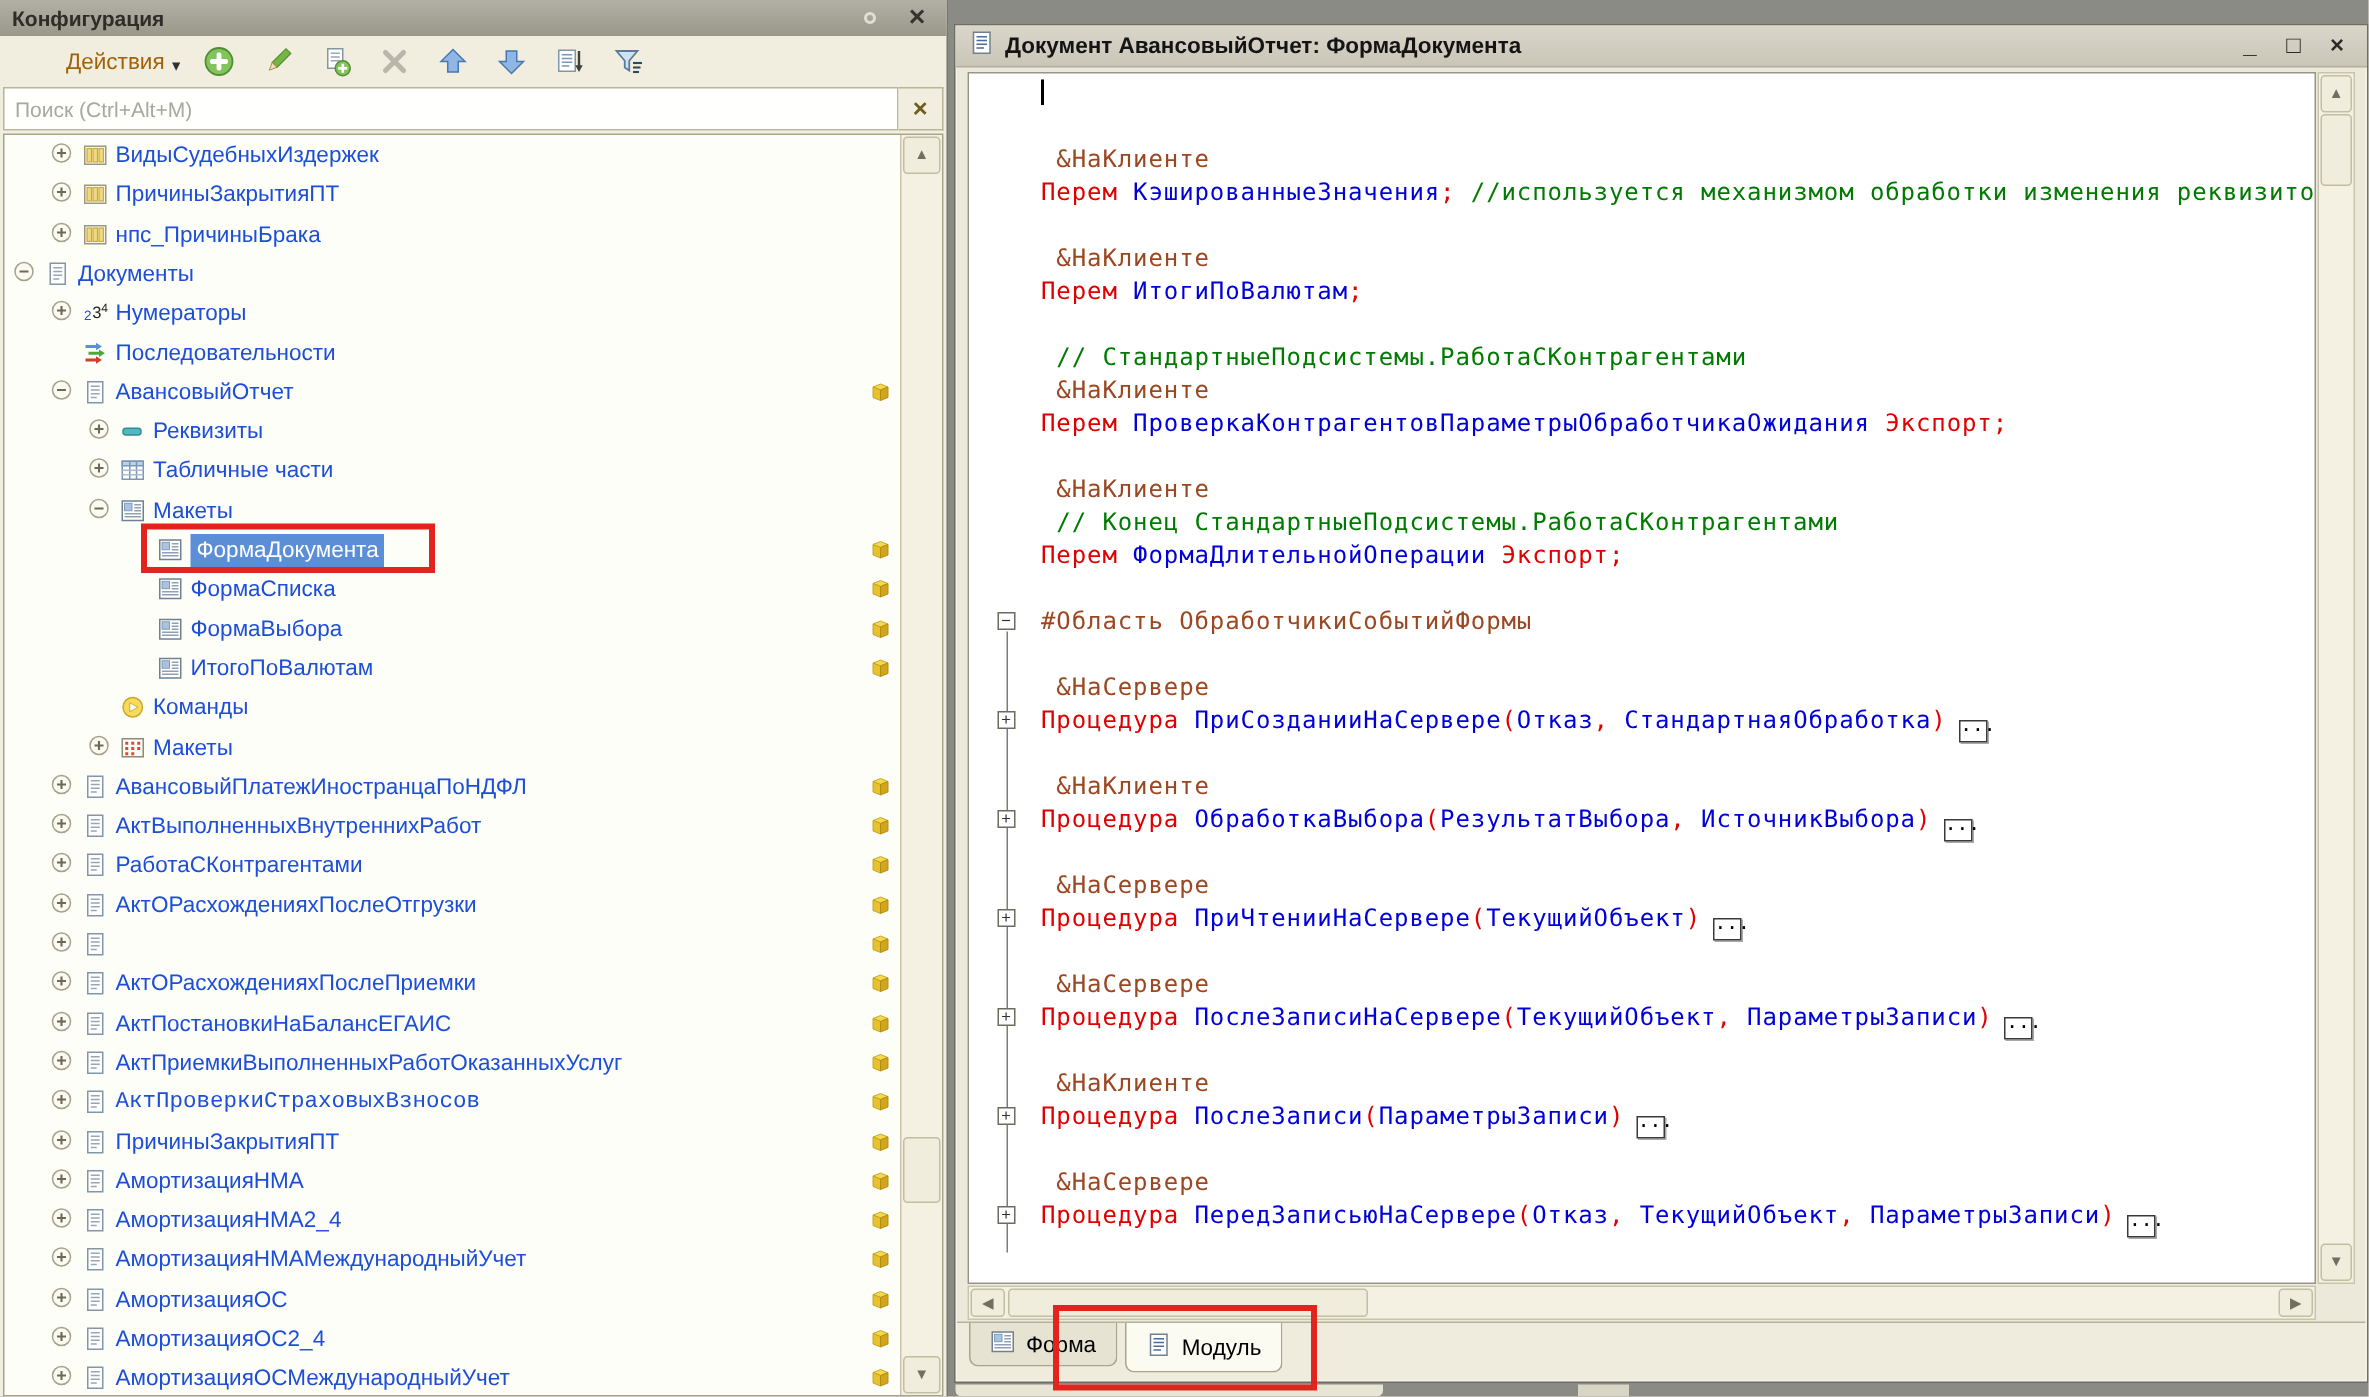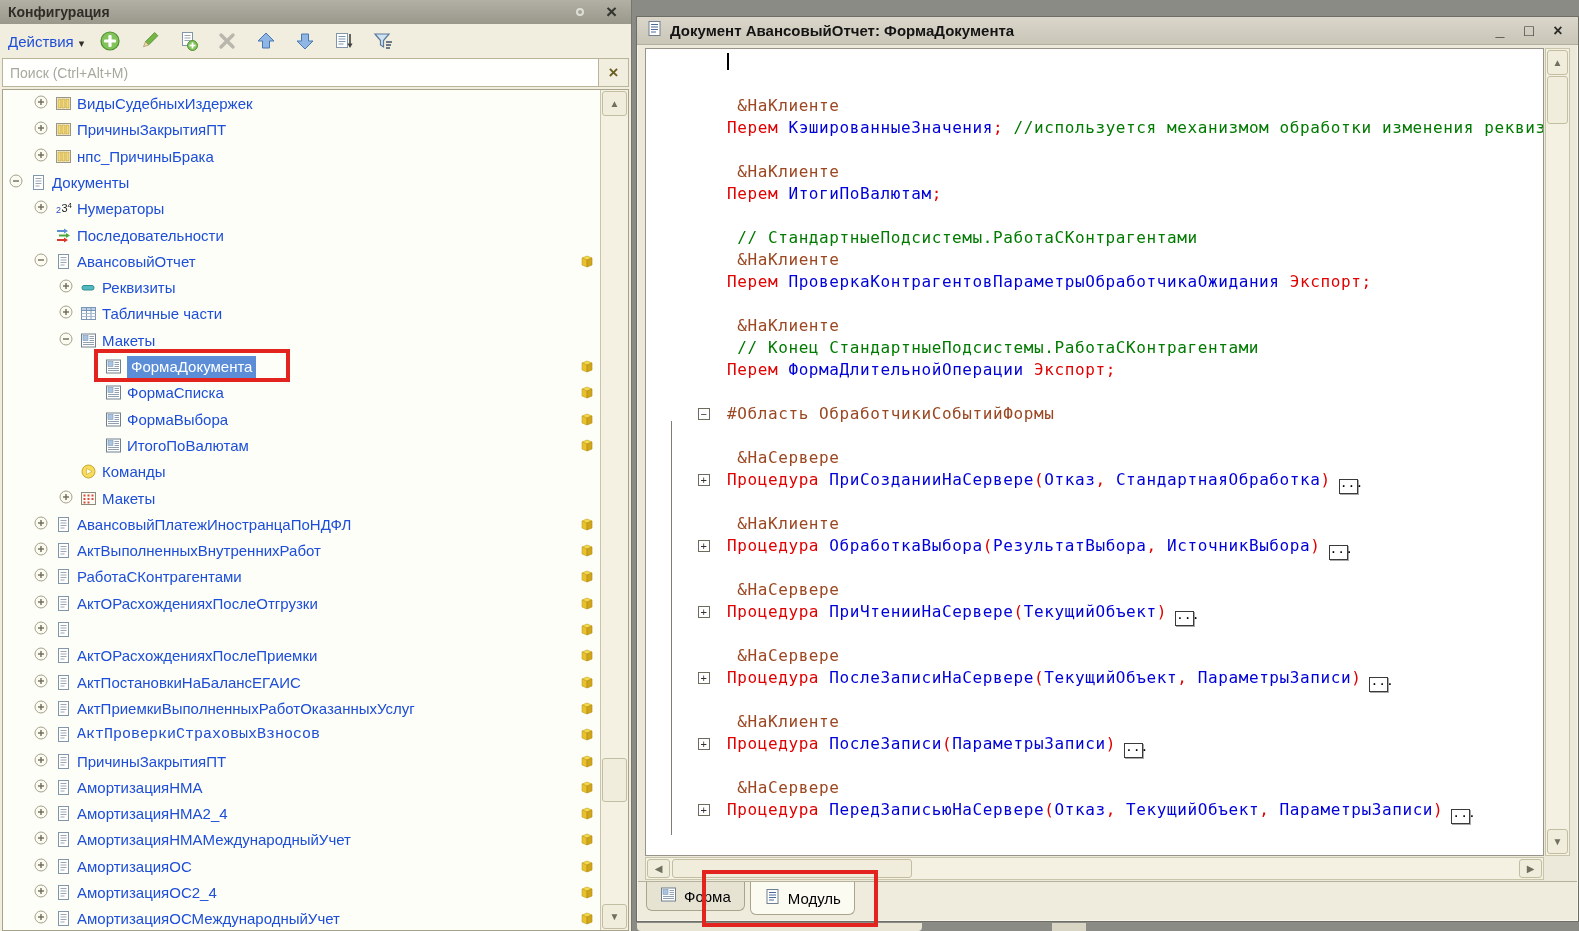--- a/index.html
+++ b/index.html
@@ -11,21 +11,21 @@
                background:#F1EEE0; border-right:1px solid #77776F; }
   .panel-title { height:24px; background:linear-gradient(#B2AFA4,#9A978B);
                  display:flex; align-items:center; padding:0 8px;
                  font-size:14px; font-weight:bold; color:#2E2D28; }
   .panel-title .spacer { flex:1; }
   .pin-ico { width:8px; height:8px; border:2px solid #E6E6DE; border-radius:50%;
              margin-right:22px; opacity:.9; }
   .title-close { font-size:19px; font-weight:bold; color:#35342E; line-height:18px;
                  cursor:default; margin-right:6px; }
   .toolbar { height:34px; display:flex; align-items:center; padding:0 8px; gap:13px; }
-  .actions-btn { font-size:15px; color:#1d4ed8; display:flex; align-items:flex-end; gap:5px; }
+  .actions-btn { font-size:15px; color:#a16207; display:flex; align-items:flex-end; gap:5px;margin-left:36px; }
   .actions-btn::after { content:"▾"; font-size:11px; color:#30302A; }
   .tbtn { width:26px; height:26px; display:flex; align-items:center; justify-content:center; }
   .tbtn svg { display:block; }
   .searchrow { height:29px; margin:0 2px; display:flex; }
   .searchrow input { flex:1; border:1px solid #B9B598; background:#FFFFFE;
                      padding:0 7px; font-size:14px; color:#444;
                      font-family:"Liberation Sans", sans-serif; }
   .searchrow input::placeholder { color:#A8A89E; }
   .search-clear { width:30px; border:1px solid #B9B598; border-left:none;
                   display:flex; align-items:center; justify-content:center;
@@ -58,21 +58,21 @@
                border-bottom:1px solid #B2AEA0; }
   .win-title .wt-text { font-size:15px; font-weight:bold; color:#141414; flex:1;
                         white-space:nowrap; }
   .win-ctl { width:22px; text-align:center; font-size:16px; font-weight:bold;
              color:#2A2A26; }
   .code-wrap { position:absolute; left:8px; right:34px; top:31px; bottom:65px;
                background:#fff; border:1px solid #98948A; overflow:hidden; }
   #code-lines { position:absolute; left:0; top:2px; right:0; }
   .code-line { position:relative; height:22px; padding-left:48px; white-space:pre;
                font-family:"DejaVu Sans Mono","Liberation Mono",monospace;
-               font-size:16px; letter-spacing:0.6px; line-height:22px;margin-left:33px; }
+               font-size:16px; letter-spacing:0.6px; line-height:22px; }
   .tok.d { color:#9B4722; }
   .tok.k { color:#E00000; }
   .tok.i { color:#0000D8; }
   .tok.p { color:#E00000; }
   .tok.c { color:#007A00; }
   .tok.t { color:#000; }
   .fold { position:absolute; left:19px; top:5px; width:12px; height:12px;
           border:1px solid #6E6A5E; background:#FFFFFF; font-size:11px;
           line-height:10px; text-align:center; color:#303030; z-index:2;
           font-family:"Liberation Sans",sans-serif; }

